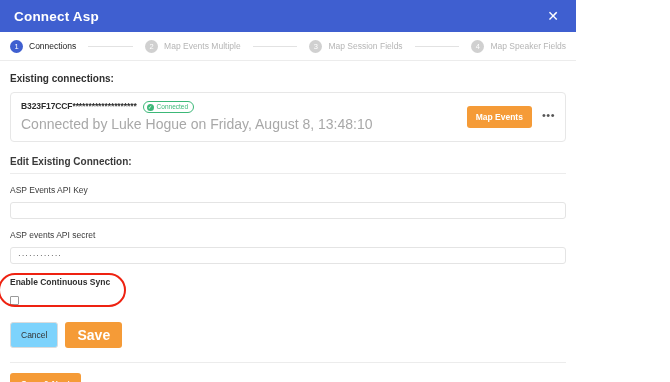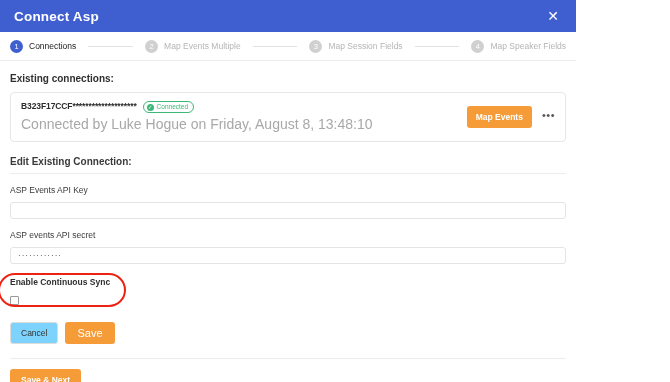--- a/index.html
+++ b/index.html
@@ -230,22 +230,22 @@
     color: #333333;
     padding: 5px 10px;
     cursor: pointer;
     font-family: "Liberation Sans", sans-serif;
   }
   .btn-save {
     background: #f59b37;
     color: #ffffff;
     border: none;
     border-radius: 3px;
-    font-size: 11px;
-    font-weight: normal;
+    font-size: 14px;
+    font-weight: bold;
     padding: 5px 12px;
     cursor: pointer;
     font-family: "Liberation Sans", sans-serif;
   }
 
   .footer-divider {
     margin-top: 14px;
     height: 1px;
     background: #ececec;
     width: 100%;

